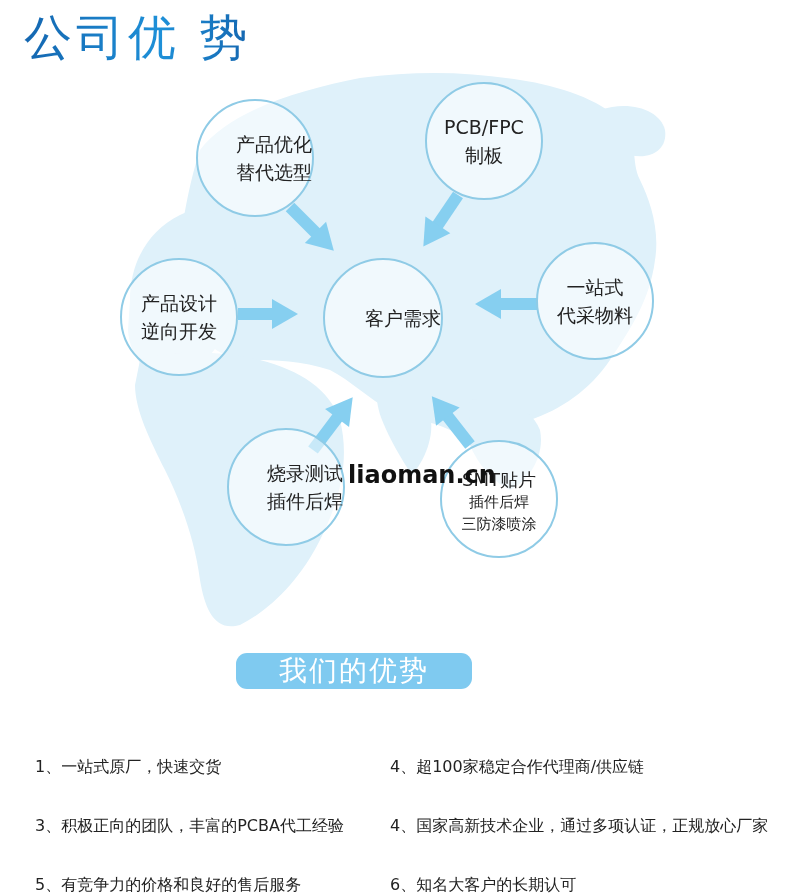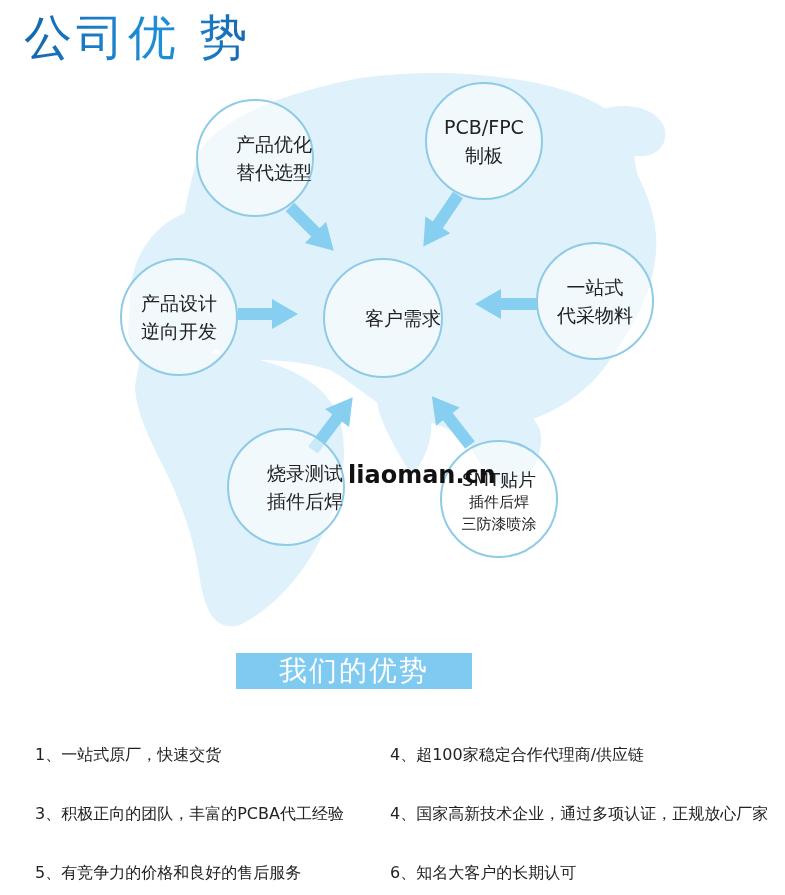--- a/index.html
+++ b/index.html
@@ -22,23 +22,23 @@
   }
   .circle .sm { font-size:15px; line-height:22px; }
   .watermark {
     position:absolute; left:348px; top:461px;
     font-size:24px; font-weight:bold; color:#111;
     font-family:"DejaVu Sans", sans-serif; letter-spacing:0px;
   }
   .banner {
     position:absolute; left:236px; top:653px; width:236px; height:36px;
     background:#7fcaf0; color:#fff; font-size:28px;
-    display:flex; align-items:center; justify-content:center; letter-spacing:2px;
+    display:flex; align-items:center; justify-content:center; letter-spacing:2px;border-radius:11px;
   }
-  .item { position:absolute; font-size:16px; color:#222; white-space:nowrap; }
+  .item { position:absolute; font-size:16px; color:#222; white-space:nowrap;margin-top:12px; }
 </style>
 </head>
 <body>
 
 <div class="title">公司优 势</div>
 
 <div class="diagram">
   <svg class="map" width="785" height="640" viewBox="0 0 785 640">
     <g fill="#dff1fa">
 

